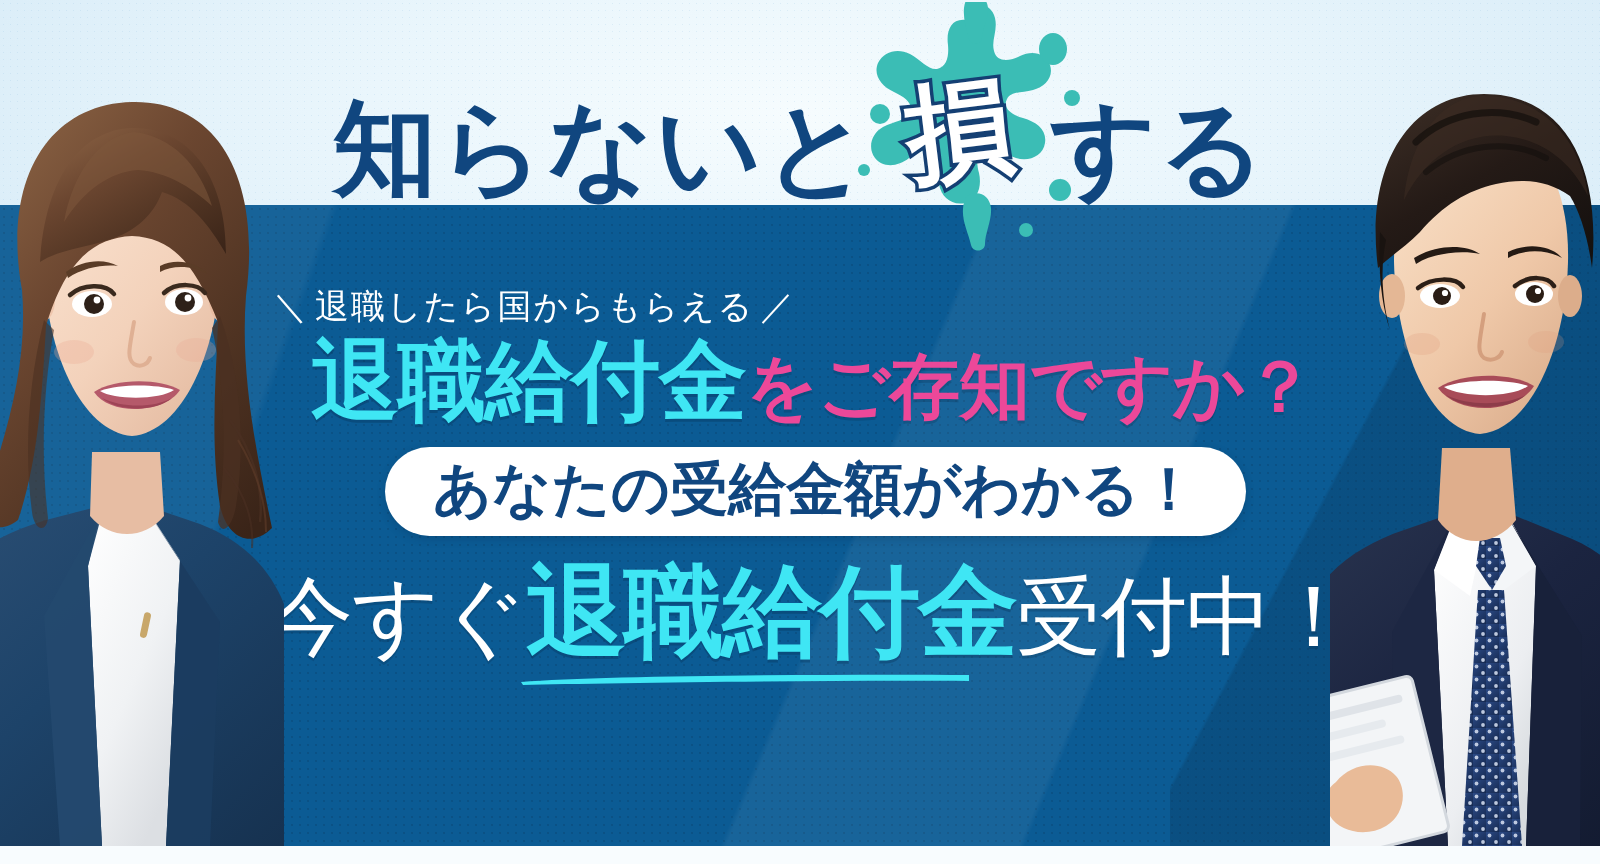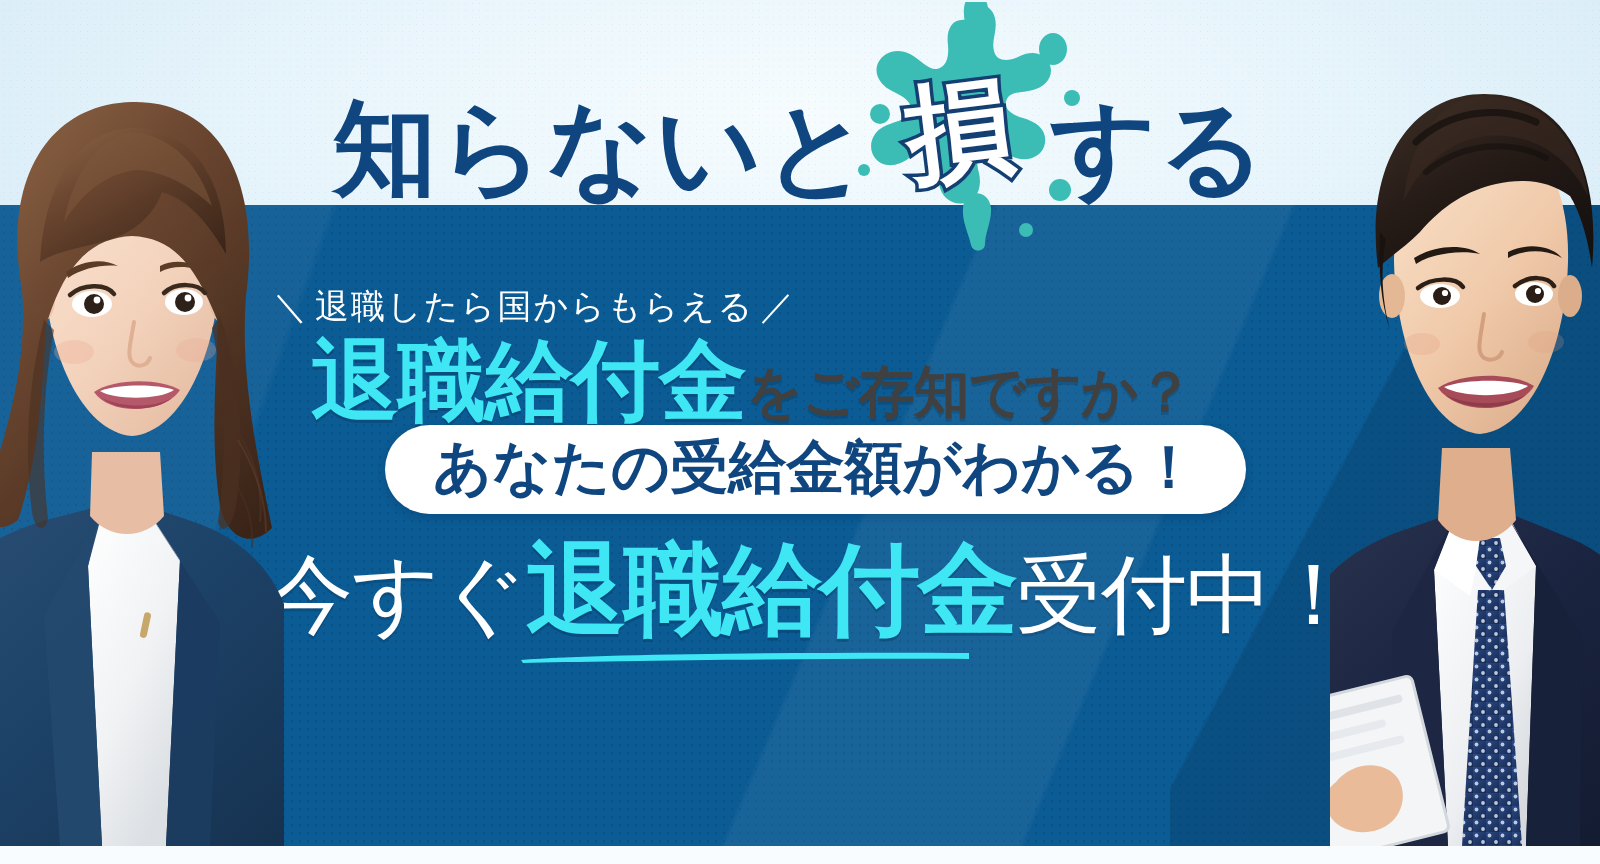--- a/index.html
+++ b/index.html
@@ -162,29 +162,30 @@
   }
   .line-main .em {
     font-size: 88px;
     font-weight: 900;
     color: #3fe6f4;
     letter-spacing: -1px;
     text-shadow: 0 3px 0 rgba(6,44,76,0.30);
     margin-left: 44px;
   }
   .line-main .rest {
-    font-size: 56px;
+    font-size: 71px;
     font-weight: 900;
-    color: #404040;
+    color: #ec4899;
     letter-spacing: -1px;
     text-shadow: 0 3px 0 rgba(6,44,76,0.25);
   }
 
   .pill {
     display: inline-block;
+    margin-top: 22px;
     margin-left: 118px;
     background: #ffffff;
     border-radius: 999px;
     padding: 12px 48px 16px;
     box-shadow: 0 3px 8px rgba(4,38,68,0.22);
   }
   .pill-text {
     font-size: 58px;
     font-weight: 900;
     color: #10467f;

